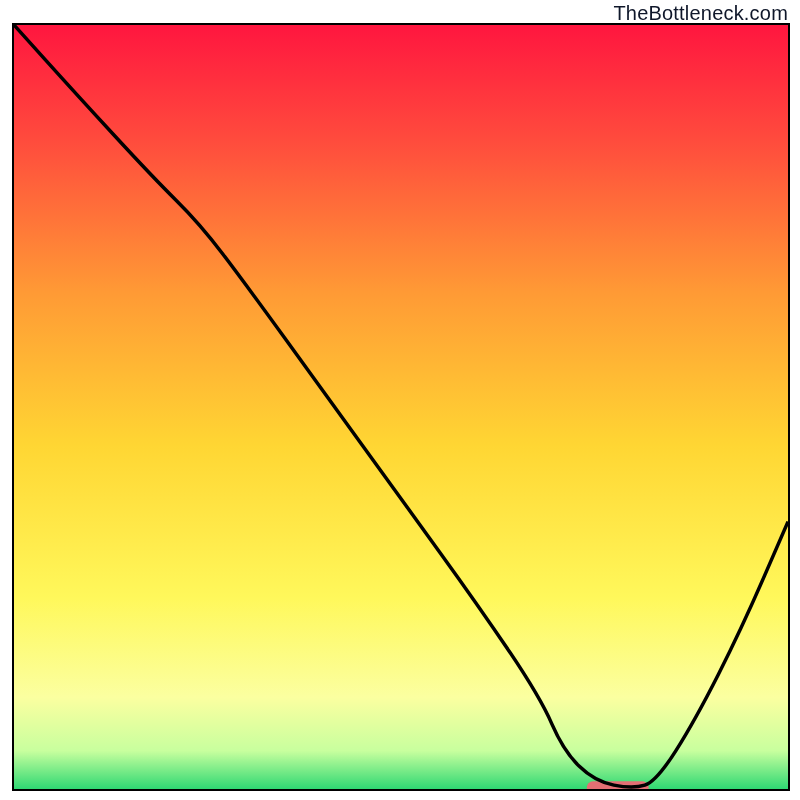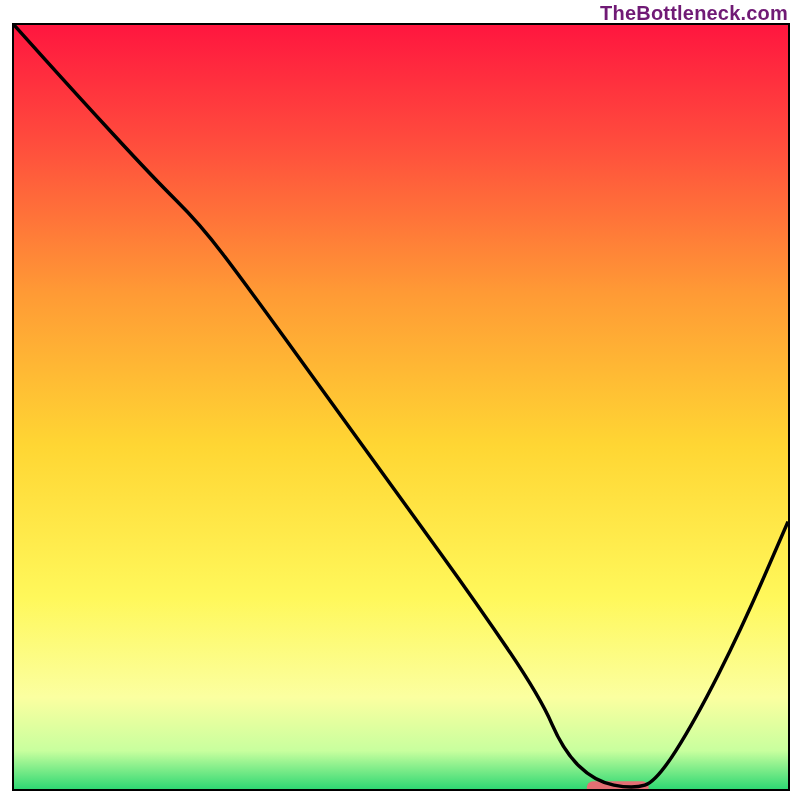--- a/index.html
+++ b/index.html
@@ -19,22 +19,22 @@
     height: 768px;
     border: 2px solid #000;
     box-sizing: border-box;
     overflow: hidden;
   }
   .watermark {
     position: absolute;
     right: 12px;
     top: 2px;
     font-size: 20px;
-    font-weight: 700;
-    color: #701a75;
+    font-weight: 400;
+    color: #0f172a;
     letter-spacing: 0.2px;
   }
   svg.plot {
     display: block;
     width: 100%;
     height: 100%;
   }
 </style>
 </head>
 <body>

